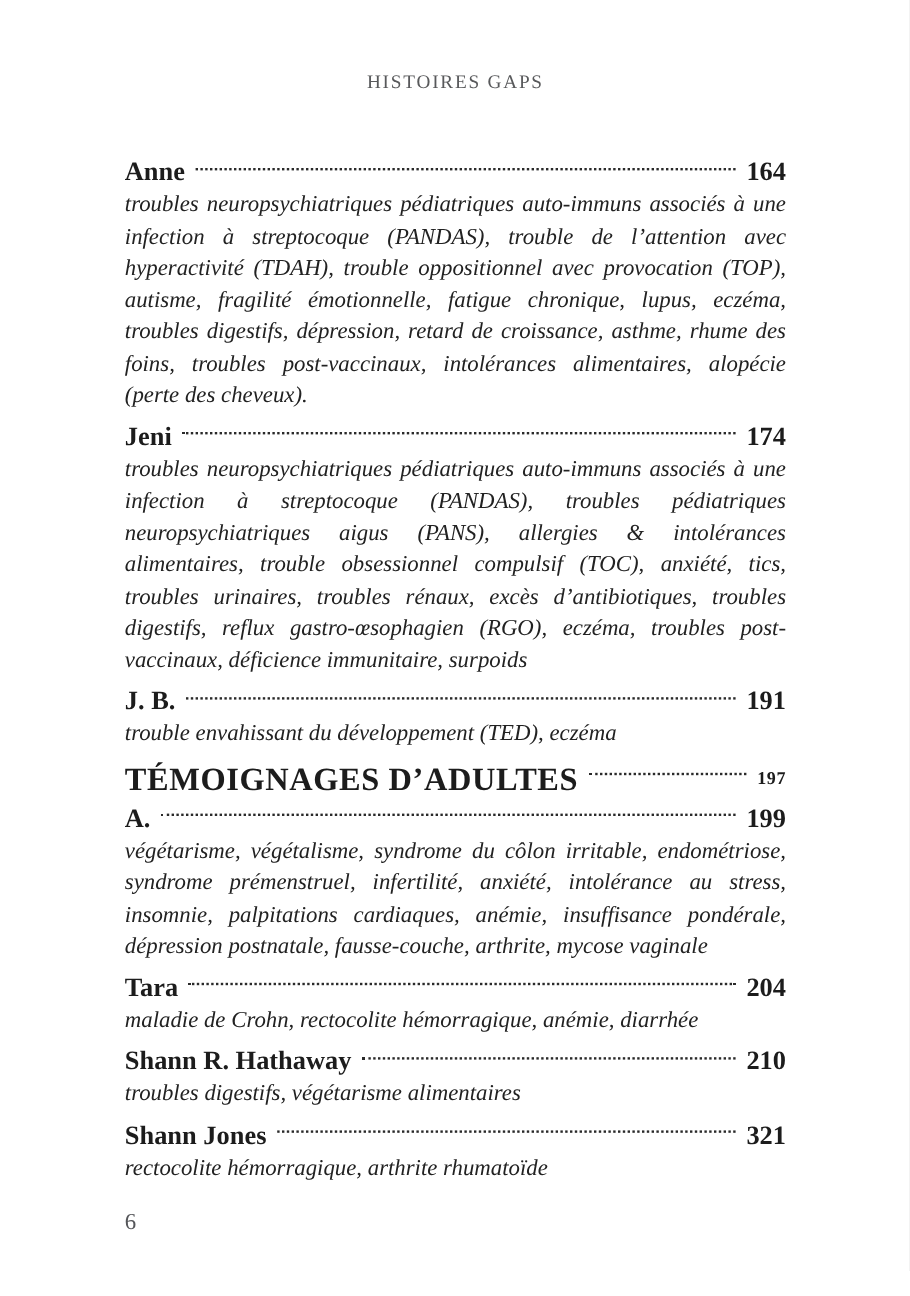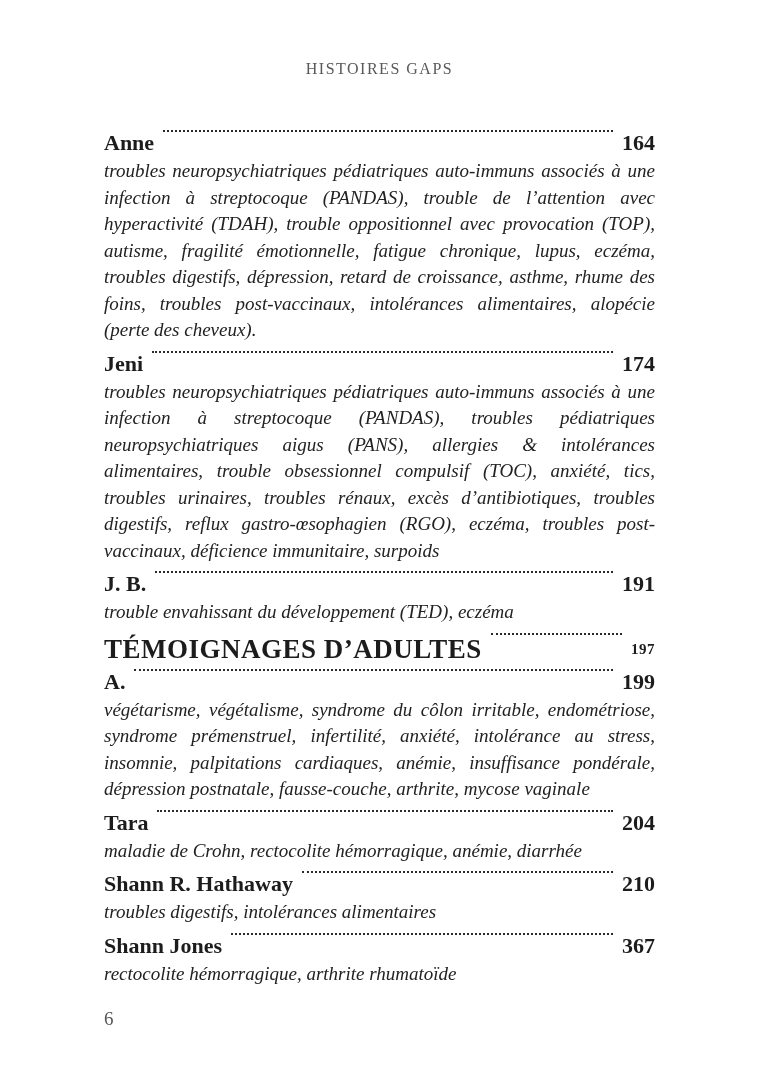--- a/index.html
+++ b/index.html
@@ -29,21 +29,21 @@
   }
   .content {
     position: absolute;
     top: 130px;
     left: 104px;
     width: 551px;
   }
   .toc-entry { margin-bottom: 7px; }
   .toc-line {
     display: flex;
-    align-items: flex-start;
+    align-items: center;
     font-weight: bold;
     font-size: 22px;
     line-height: 26px;
     color: #1c1c1c;
   }
   .toc-title { white-space: nowrap; }
   .toc-page { white-space: nowrap; }
   .leader {
     flex: 1 1 auto;
     min-width: 18px;
@@ -132,28 +132,28 @@
       </div>
       <p class="toc-desc">maladie de Crohn, rectocolite hémorragique, anémie, diarrhée</p>
     </div>
 
     <div class="toc-entry">
       <div class="toc-line">
         <span class="toc-title">Shann R. Hathaway</span>
         <span class="leader"></span>
         <span class="toc-page">210</span>
       </div>
-      <p class="toc-desc">troubles digestifs, intolérances alimentaires</p>
+      <p class="toc-desc">troubles digestifs, végétarisme alimentaires</p>
     </div>
 
     <div class="toc-entry">
       <div class="toc-line">
         <span class="toc-title">Shann Jones</span>
         <span class="leader"></span>
-        <span class="toc-page">367</span>
+        <span class="toc-page">321</span>
       </div>
       <p class="toc-desc">rectocolite hémorragique, arthrite rhumatoïde</p>
     </div>
 
   </div>
 
   <div class="footer-page-number">6</div>
 
 </div>
 

